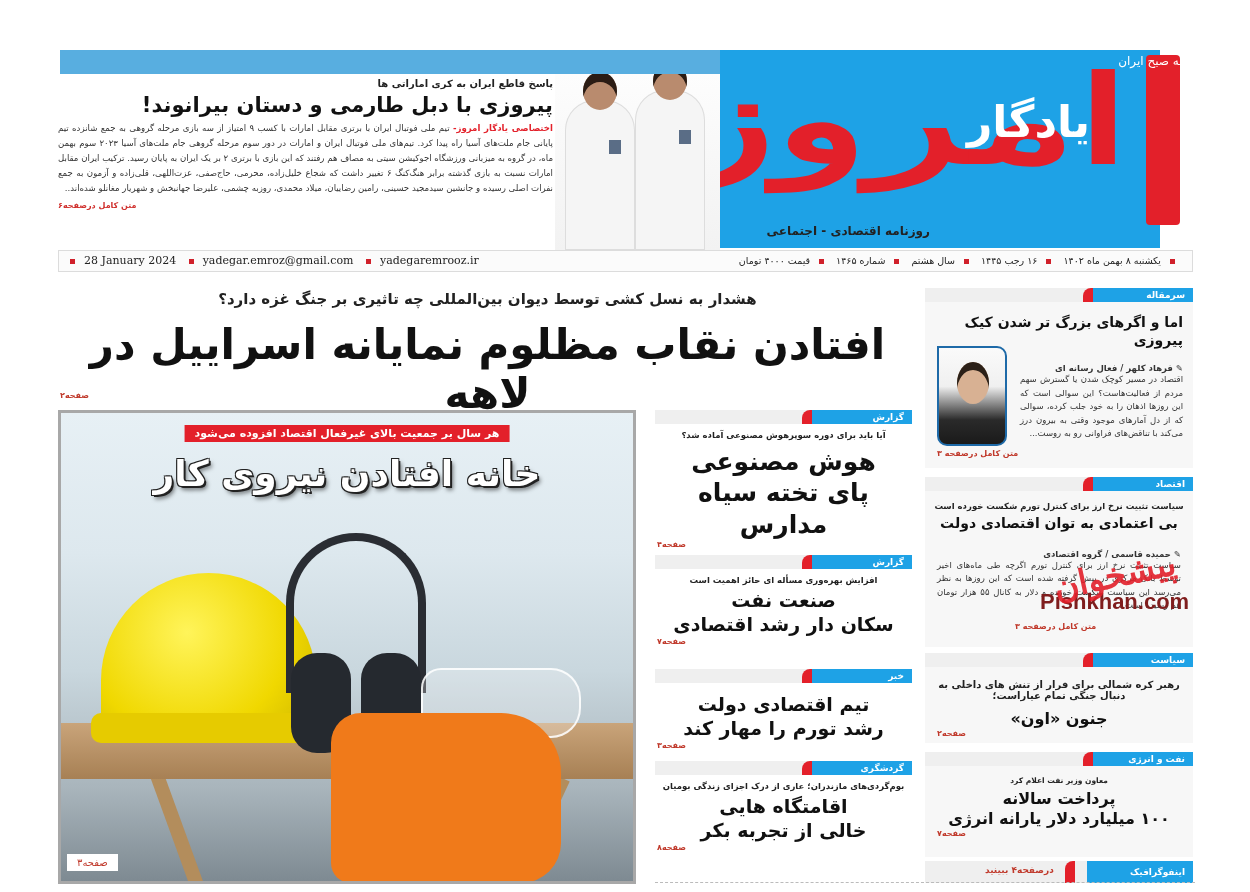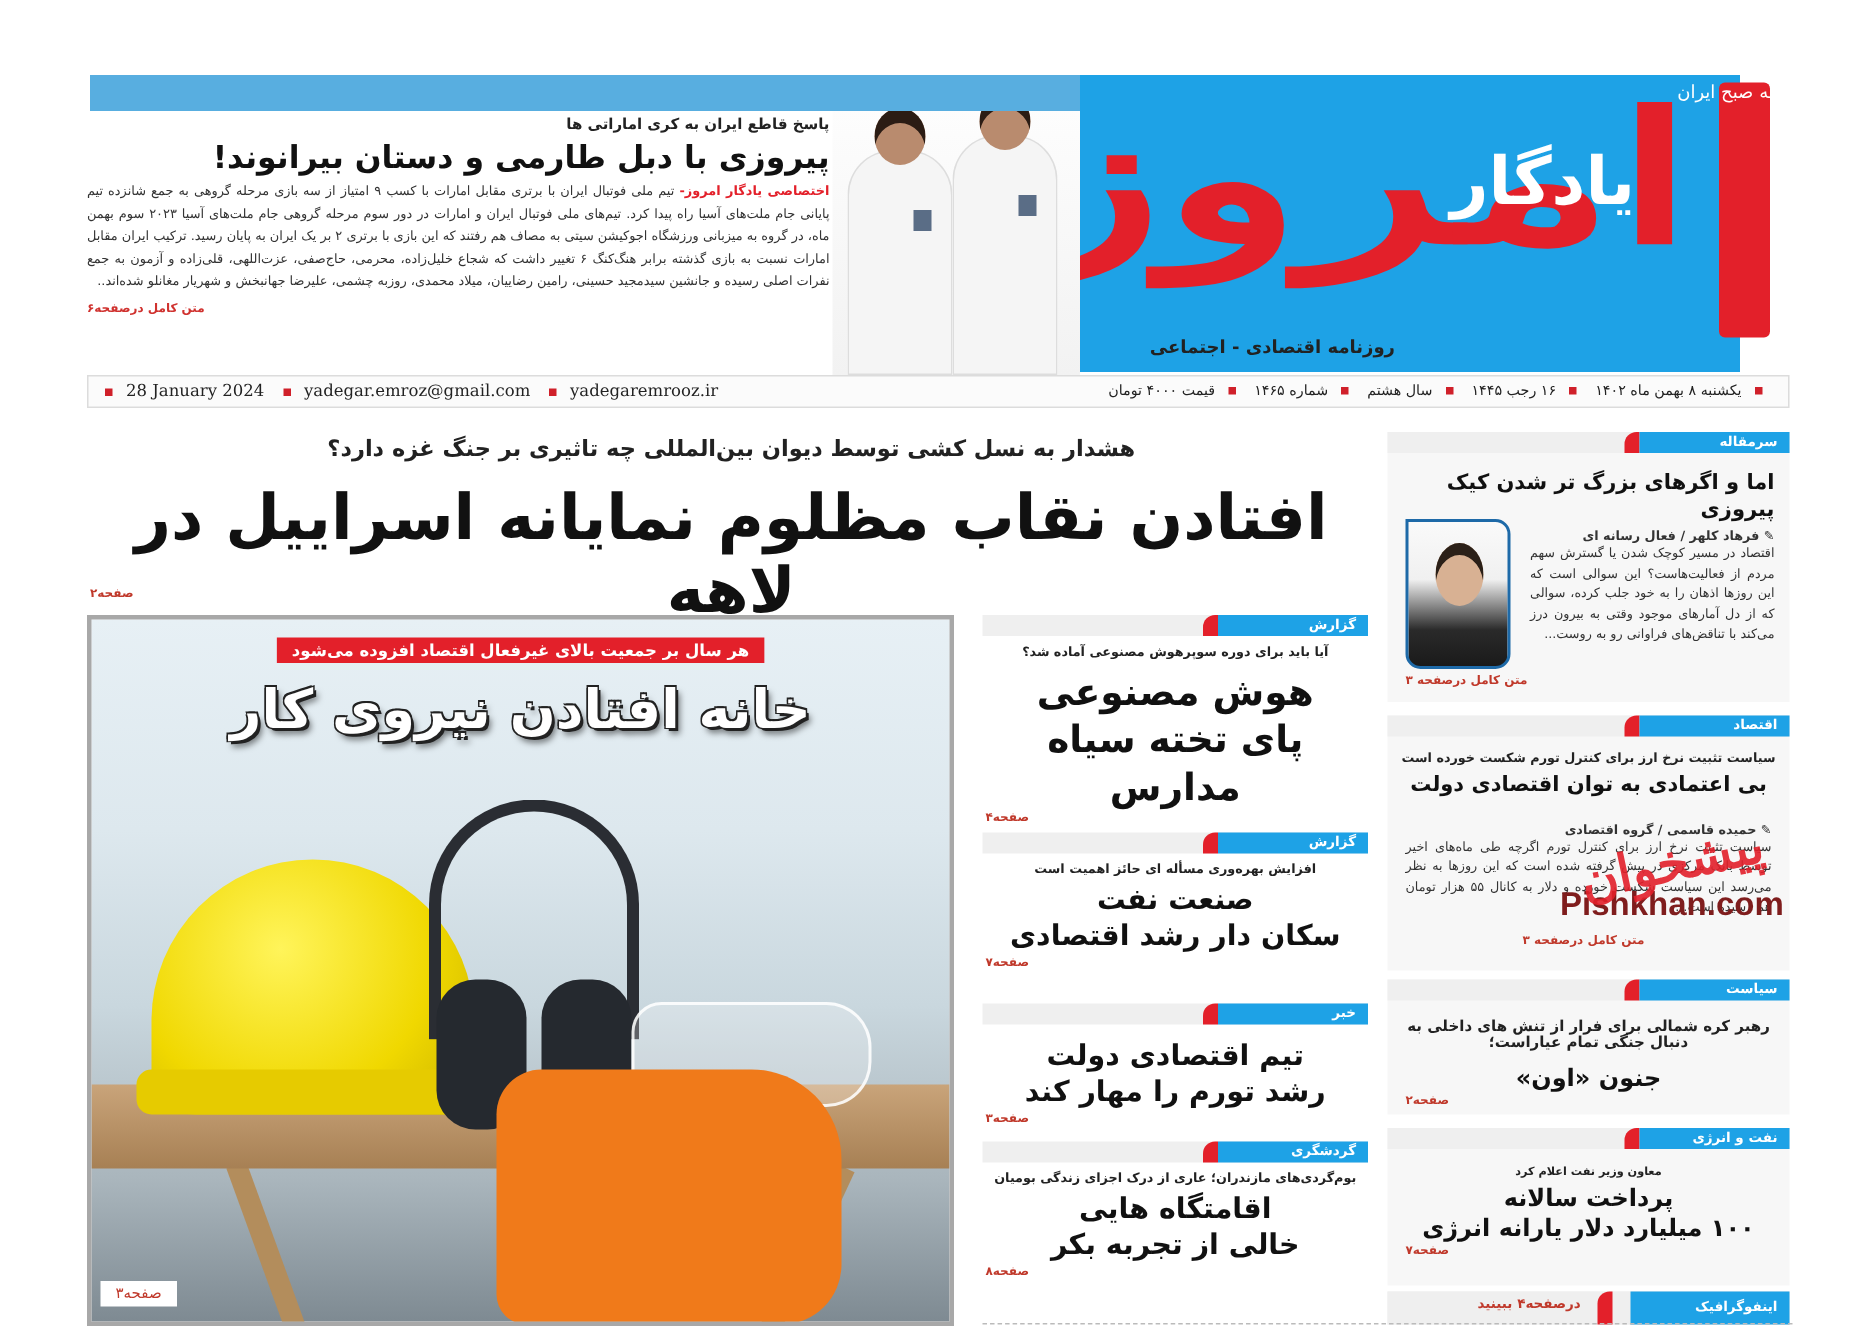--- a/index.html
+++ b/index.html
@@ -193,21 +193,21 @@
 
   <div class="section right" style="top:288px; height:180px;">
     <div class="sec-tab">
         <span class="red"></span>
         <span class="label">سرمقاله</span>
       </div>
     <div class="sec-title" style="font-size:14px; margin-top:12px; text-align:right; padding-right:10px;">اما و اگرهای بزرگ تر شدن کیک پیروزی</div>
     <div class="portrait">
         <div class="face"></div>
       </div>
-    <div style="margin-right:10px; margin-left:95px; margin-top:4px;">
+    <div style="margin-right:10px; margin-left:95px; margin-top:14px;">
       <div class="author"><span>✎ </span><span>فرهاد کلهر / فعال رسانه ای</span></div>
       <div class="editorial-body">اقتصاد در مسیر کوچک شدن یا گسترش سهم مردم از فعالیت‌هاست؟ این سوالی است که این روزها اذهان را به خود جلب کرده، سوالی که از دل آمارهای موجود وقتی به بیرون درز می‌کند با تناقض‌های فراوانی رو به روست...</div>
     </div>
     <div class="sec-page" style="margin-right:10px; text-align:right; margin-top:10px; padding-left:0; padding-right:0; position:absolute; left:12px; bottom:10px;">متن کامل درصفحه ۳</div>
   </div>
 
   <div class="section right" style="top:477px; height:170px;">
     <div class="sec-tab">
         <span class="red"></span>
         <span class="label">اقتصاد</span>

